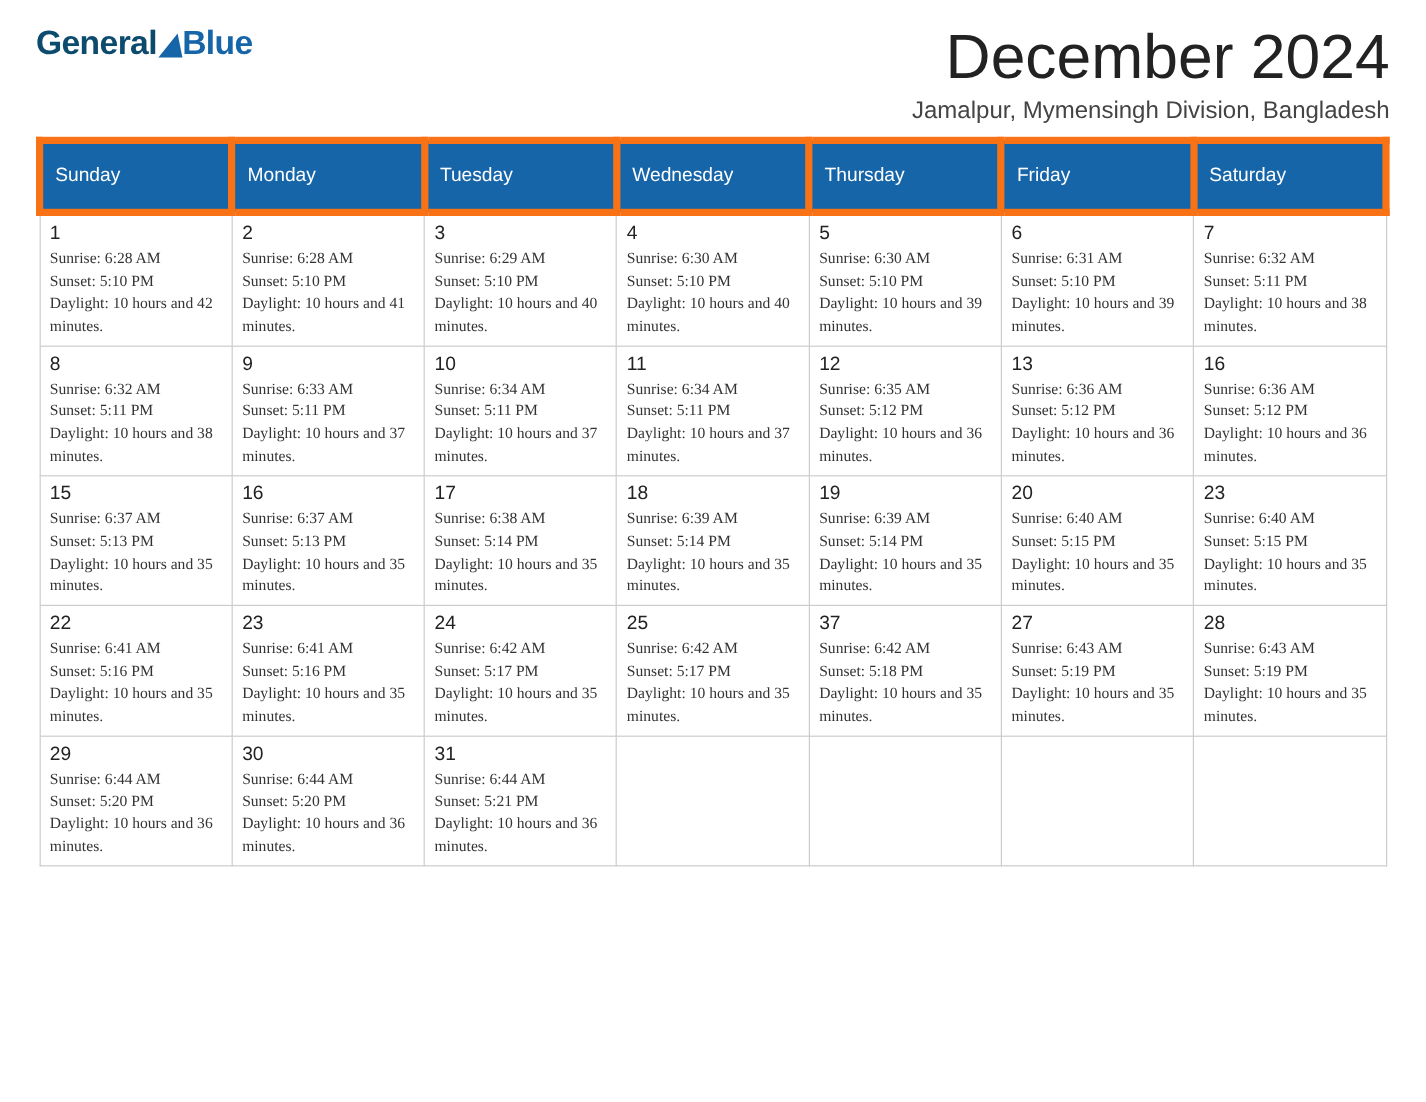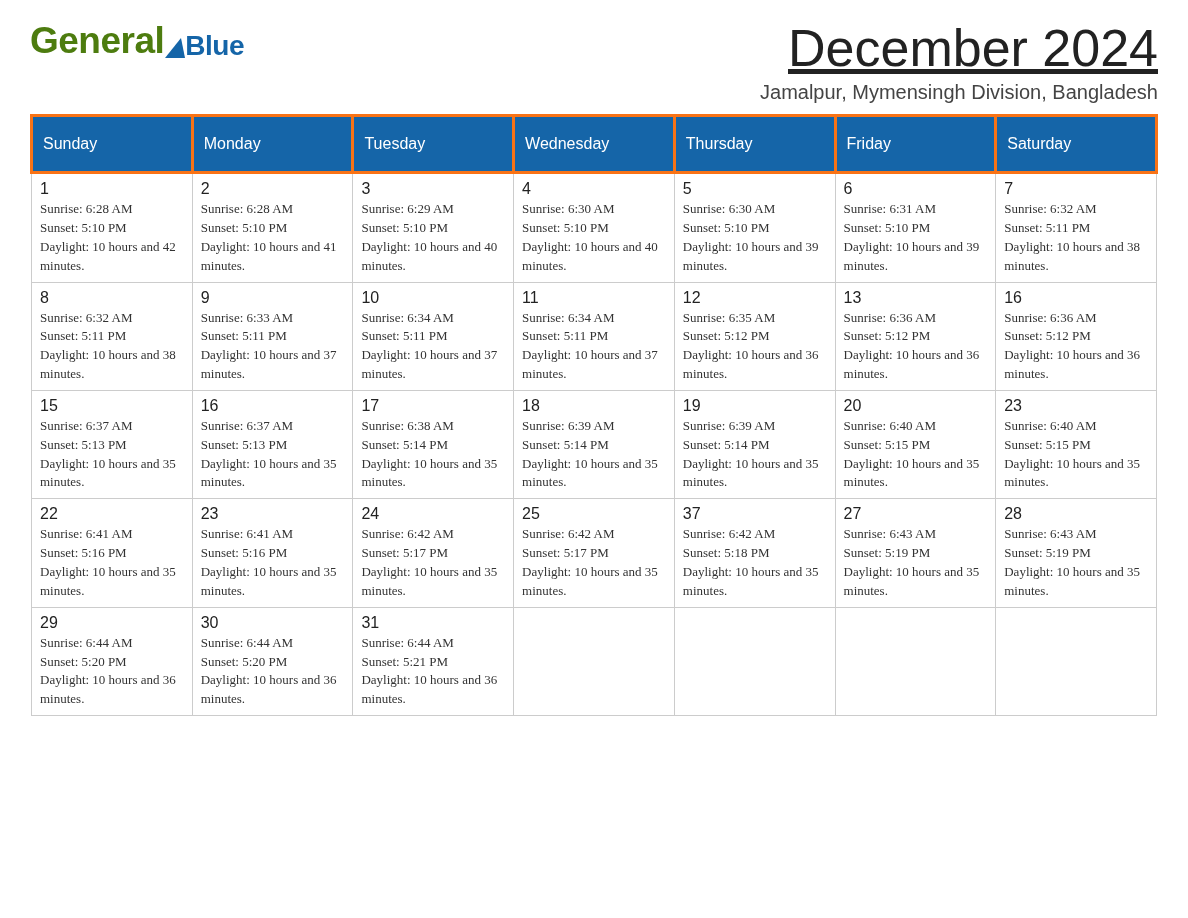--- a/index.html
+++ b/index.html
@@ -17,40 +17,39 @@
       margin-bottom: 10px;
     }
     .title-block {
       text-align: right;
     }
     .month-title {
       font-size: 52px;
       font-weight: normal;
       color: #222;
       line-height: 1.1;
-      text-decoration: underline;
     }
     .subtitle {
       font-size: 20px;
       color: #444;
       margin-top: 4px;
     }
     table {
       width: 100%;
       border-collapse: collapse;
       margin-top: 10px;
     }
     thead tr th {
       background-color: #1565a8;
       color: #fff;
       font-size: 16px;
       font-weight: normal;
       padding: 18px 10px;
       text-align: left;
-      border: 3px solid #f97316;
+      border: 6px solid #f97316;
     }
     tbody tr td {
       border: 1px solid #ccc;
       vertical-align: top;
       padding: 6px 8px;
       font-size: 13.5px;
       color: #222;
       width: calc(100% / 7);
       min-height: 110px;
     }
@@ -72,23 +71,23 @@
     }
     tbody tr td:empty {
       background: #fff;
     }
     .logo-wrapper {
       display: flex;
       flex-direction: row;
       align-items: flex-end;
     }
     .logo-text-general {
-      font-size: 37px;
+      font-size: 28px;
       font-weight: bold;
-      color: #4d7c0f;
+      color: #0c4a6e;
       letter-spacing: -0.5px;
     }
     .logo-icon-area {
       display: flex;
       flex-direction: row;
       align-items: center;
       margin-left: 1px;
     }
     .logo-triangle {
       width: 0;

